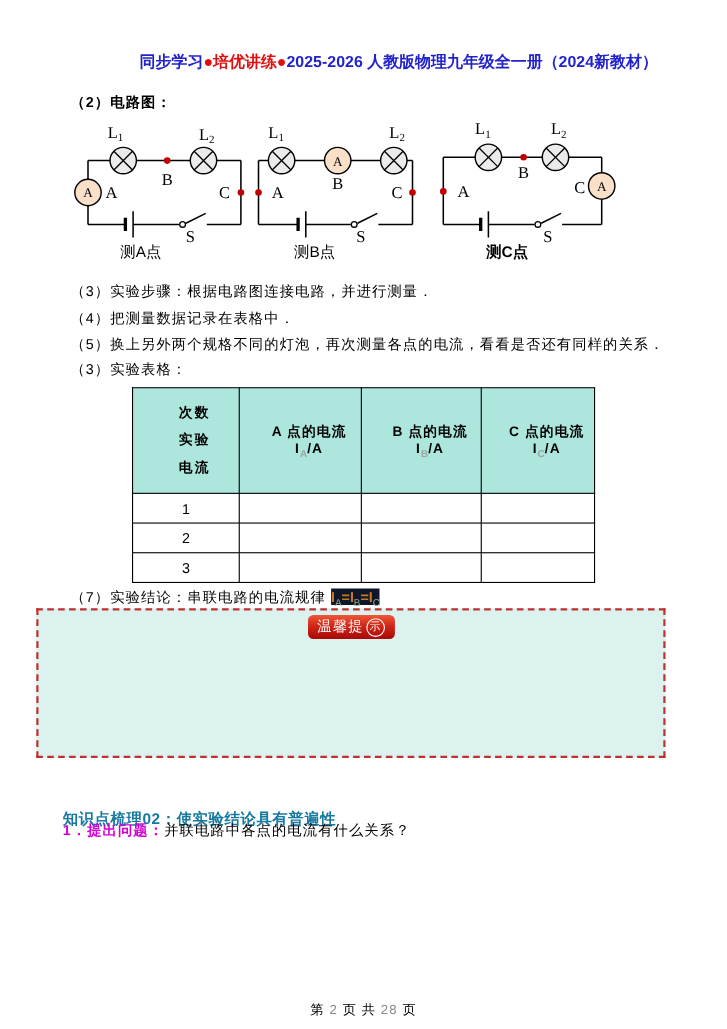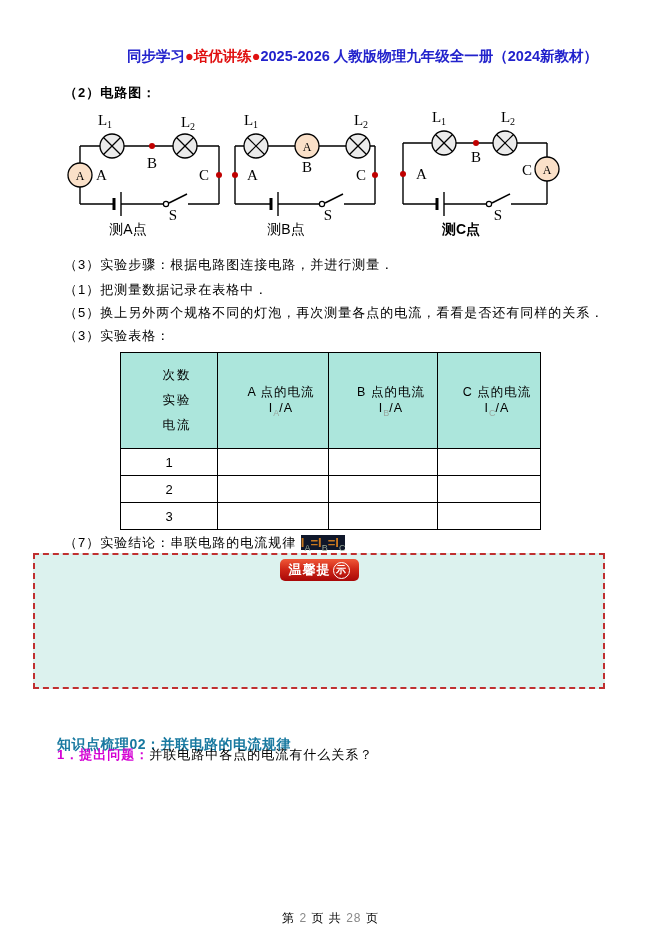--- a/index.html
+++ b/index.html
@@ -22,33 +22,33 @@
   .lamp{fill:#ebebeb;stroke:#000;stroke-width:1.3;}
   .ammeter{fill:#fae0c8;stroke:#000;stroke-width:1.3;}
   .dot{fill:#c00000;stroke:none;}
   .clabel{font-family:"Liberation Serif","DejaVu Serif",serif;font-size:15px;fill:#000;}
   .asmall{font-family:"Liberation Serif","DejaVu Serif",serif;font-size:12px;fill:#000;}
   .cap{font-family:"Liberation Sans","DejaVu Sans",sans-serif;font-size:14px;fill:#000;}
   .cap-bold{font-weight:bold;}
   
   .exp-table{top:352px;left:120px;border-collapse:collapse;table-layout:fixed;}
   .exp-table th,.exp-table td{border:1.5px solid #000;padding:0;text-align:center;}
-  .exp-table thead th{background:#ace6dc;height:95px;font-weight:normal;font-size:12.5px;letter-spacing:1px;padding-left:16px;}
+  .exp-table thead th{background:#ace6dc;height:95px;font-weight:bold;font-size:12.5px;letter-spacing:1px;padding-left:16px;}
   .exp-table td{height:26px;font-size:13px;}
   .corner div{line-height:25px;letter-spacing:2px;}
   sub.subgray{font-size:9px;color:#9aa8a0;letter-spacing:0;}
   
   .formula{background:#0f172a;color:#c87820;font-weight:bold;letter-spacing:0;}
   .formula sub{font-size:9px;color:#96a896;font-weight:normal;}
   
   .tipbox{top:553px;left:33px;width:572px;height:136px;box-sizing:border-box;
     background:#dcf2ee;border:2px dashed #c03030;}
   .badge{margin:4px auto 0;width:fit-content;display:flex;align-items:center;
     background:linear-gradient(180deg,#f05838 0%,#d02818 45%,#a80808 100%);
-    color:#fff;font-weight:bold;font-size:13px;padding:2px 9px;border-radius:5px;letter-spacing:1px;text-align:right;}
+    color:#fff;font-weight:normal;font-size:13px;padding:2px 9px;border-radius:5px;letter-spacing:1px;text-align:right;}
   .badge-circle{display:inline-flex;align-items:center;justify-content:center;
     width:15px;height:15px;border:1.3px solid #fff;border-radius:50%;font-size:10px;margin-left:2px;letter-spacing:0;}
   .tipbox p{margin:3px 0 0;padding:0 11px;font-size:13px;letter-spacing:1px;line-height:25px;text-indent:2em;text-align:justify;}
   .tip-hl{background:#ffff00;color:#e01010;font-weight:bold;}
   
   .kpoint{top:736px;left:57px;font-size:14px;font-weight:bold;color:#1879a0;letter-spacing:0.5px;}
   .q1{top:746px;left:57px;font-size:13px;letter-spacing:1px;}
   .q1 .qlabel{color:#d400d4;font-weight:bold;}
   
   .footer{top:910px;left:0;right:0;text-align:center;font-size:12px;letter-spacing:1px;}
@@ -174,21 +174,21 @@
     <text class="clabel" x="450" y="16" text-anchor="middle"><tspan>L</tspan><tspan dy="3" font-size="10">2</tspan></text>
     <text class="clabel" x="418" y="56" text-anchor="middle">B</text>
     <text class="clabel" x="358" y="73">A</text>
     <text class="clabel" x="474" y="69" text-anchor="end">C</text>
     <text class="clabel" x="440" y="114" text-anchor="middle">S</text>
     <text class="cap cap-bold" x="403" y="128" text-anchor="middle">测C点</text>
   </g>
 </svg>
 
 <div class="abs step" id="step3">（3）实验步骤：根据电路图连接电路，并进行测量．</div>
-<div class="abs step" id="step4">（1）把测量数据记录在表格中．</div>
+<div class="abs step" id="step4">（4）把测量数据记录在表格中．</div>
 <div class="abs step" id="step5">（5）换上另外两个规格不同的灯泡，再次测量各点的电流，看看是否还有同样的关系．</div>
 <div class="abs step" id="step6">（3）实验表格：</div>
 
 <table class="abs exp-table">
   <colgroup>
       <col style="width:97px">
       <col style="width:111px">
       <col style="width:109px">
       <col style="width:103px">
     </colgroup>
@@ -230,21 +230,21 @@
   <span>（7）实验结论：串联电路的电流规律 </span><span class="formula"><span>I</span><sub>A</sub><span>=I</span><sub>B</sub><span>=I</span><sub>C</sub></span>
 </div>
 
 <div class="abs tipbox">
   <div class="badge">
     <span>温馨提</span>
       <span class="badge-circle">示</span>
   </div>
 </div>
 
-<div class="abs kpoint">知识点梳理02：并联电路的电流规律</div>
+<div class="abs kpoint">知识点梳理02：使实验结论具有普遍性</div>
 
 <div class="abs q1">
   <span class="qlabel">1．</span><span class="qlabel">提出问题：</span><span>并联电路中各点的电流有什么关系？</span>
 </div>
 
 <div class="abs footer">
   <span>第</span> <span class="num">2</span> <span>页 共</span> <span class="num">28</span> <span>页</span>
 </div>
 
 </body></html>

